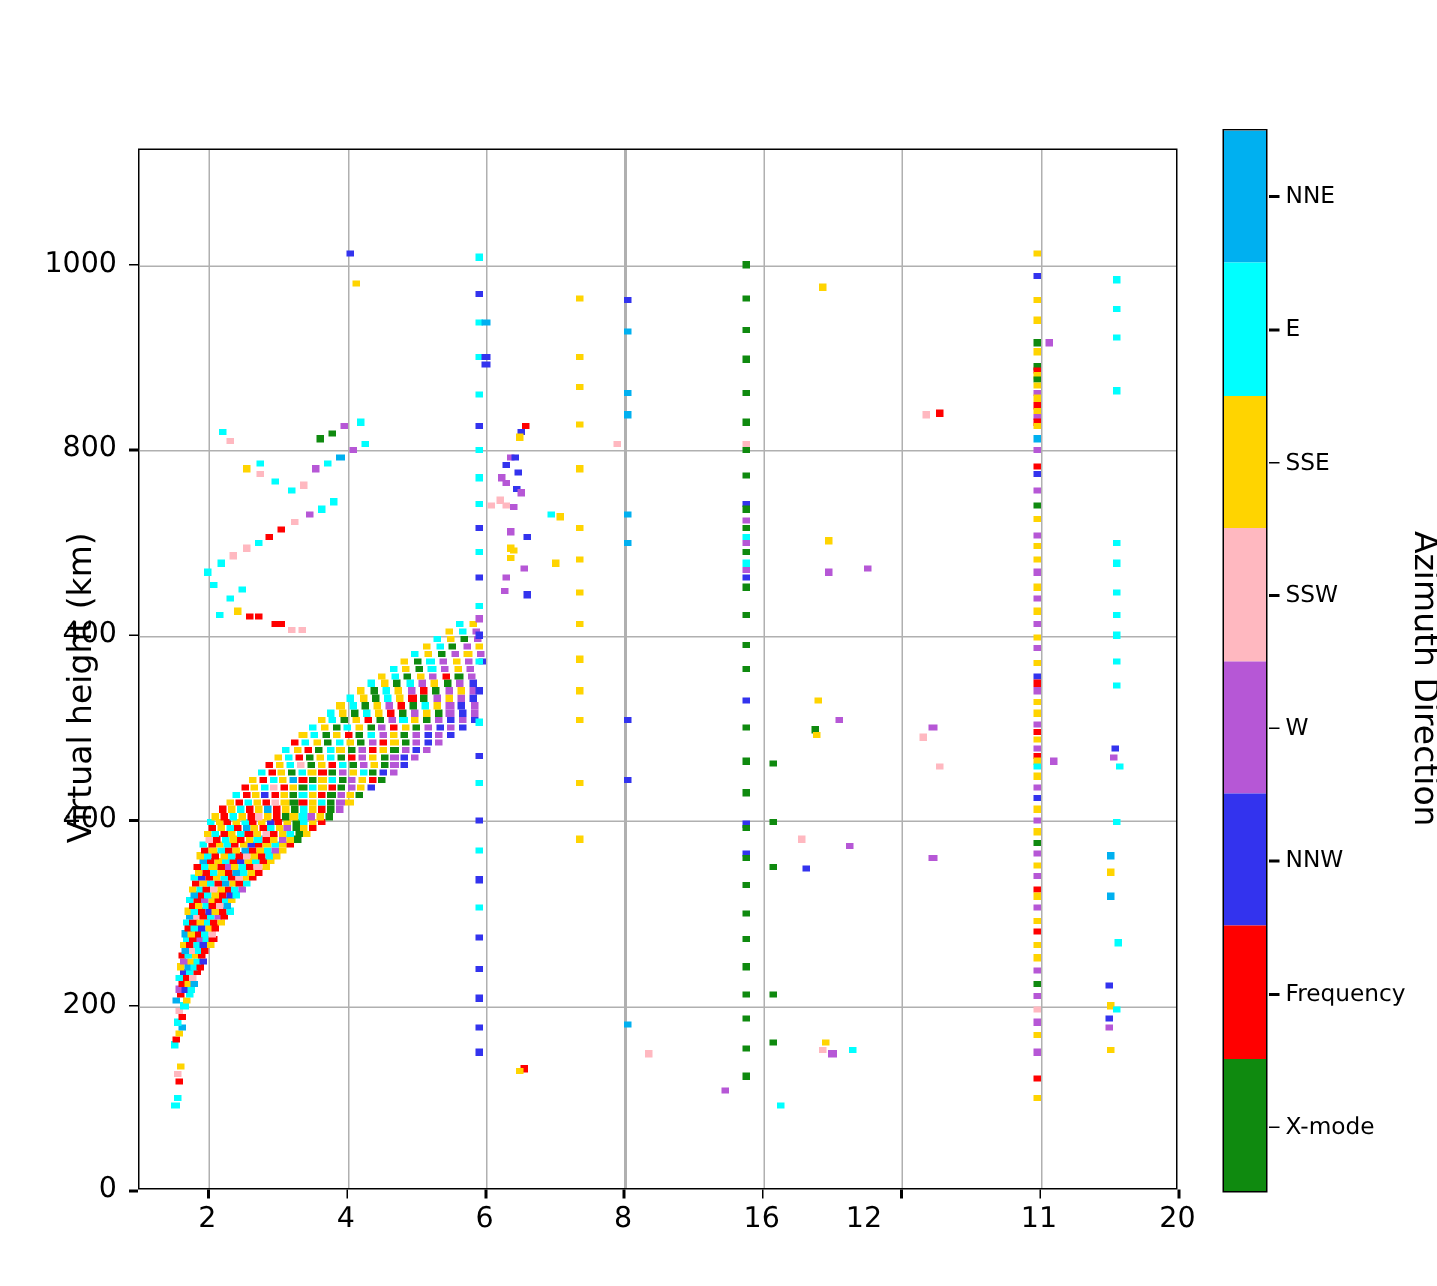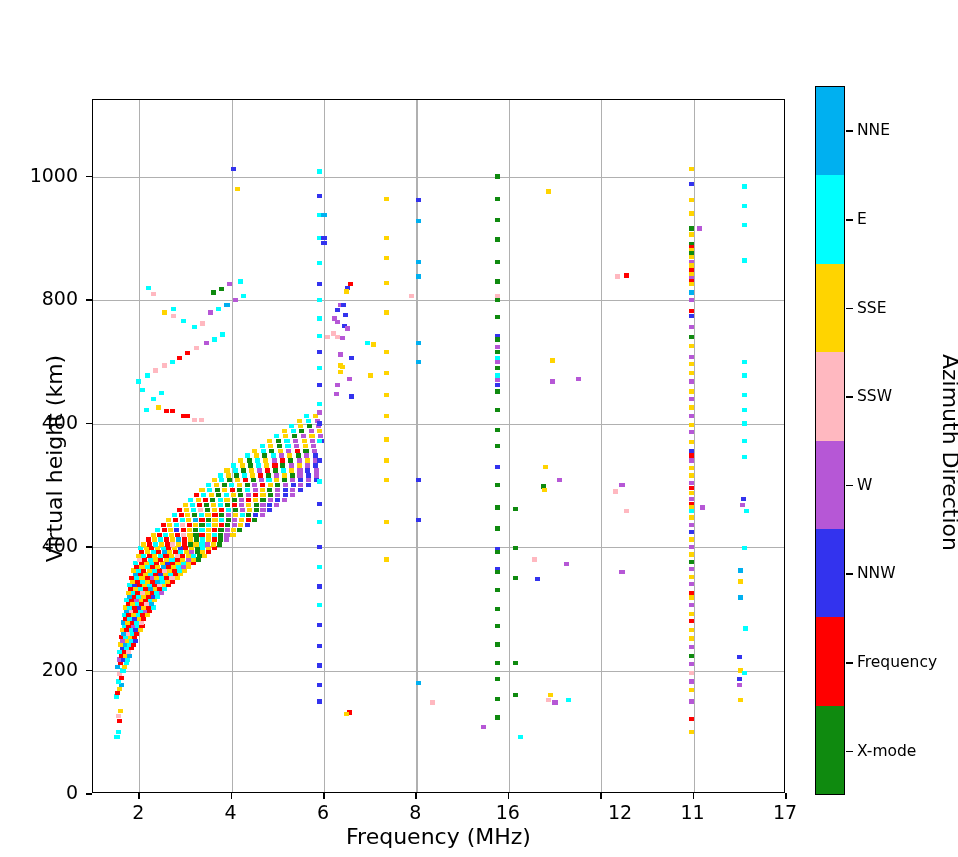--- a/index.html
+++ b/index.html
@@ -915,40 +915,39 @@
       <div class="lbl-x" style="left: 108.2px;">2</div>
       <div class="tick-x" style="left: 230.6px;"></div>
       <div class="lbl-x" style="left: 200.6px;">4</div>
       <div class="tick-x" style="left: 323px;"></div>
       <div class="lbl-x" style="left: 293px;">6</div>
       <div class="tick-x" style="left: 415.4px;"></div>
       <div class="lbl-x" style="left: 385.4px;">8</div>
       <div class="tick-x" style="left: 507.8px;"></div>
       <div class="lbl-x" style="left: 477.8px;">16</div>
       <div class="tick-x" style="left: 600.2px;"></div>
-      <div class="lbl-x" style="left: 590px;">12</div>
+      <div class="lbl-x" style="left: 546px;">12</div>
       <div class="tick-x" style="left: 692.6px;"></div>
       <div class="lbl-x" style="left: 662.6px;">11</div>
       <div class="tick-x" style="left: 785px;"></div>
-      <div class="lbl-x" style="left: 755px;">17</div>
+      <div class="lbl-x" style="left: 755px;">20</div>
       <div class="tick-y" style="top: 793px;"></div>
       <div class="lbl-y" style="top: 781px; left: 18px;">0</div>
       <div class="tick-y" style="top: 669.512px;"></div>
       <div class="lbl-y" style="top: 657.512px; left: 18px;">200</div>
       <div class="tick-y" style="top: 546.025px;"></div>
       <div class="lbl-y" style="top: 534.025px; left: 18px;">400</div>
       <div class="tick-y" style="top: 422.537px;"></div>
       <div class="lbl-y" style="top: 410.537px; left: 18px;">400</div>
       <div class="tick-y" style="top: 299.05px;"></div>
       <div class="lbl-y" style="top: 287.05px; left: 18px;">800</div>
       <div class="tick-y" style="top: 175.562px;"></div>
       <div class="lbl-y" style="top: 163.562px; left: 18px;">1000</div>
     </div>
 
-  <div id="xlabel">Frequency (MHz)</div>
   <div id="ylabel">Virtual height (km)</div>
 
   <div id="cbar">
       <div class="cseg" style="height: 12.5%; background: rgb(0, 176, 240);"></div>
       <div class="cseg" style="height: 12.5%; background: rgb(0, 255, 255);"></div>
       <div class="cseg" style="height: 12.5%; background: rgb(255, 212, 0);"></div>
       <div class="cseg" style="height: 12.5%; background: rgb(255, 184, 192);"></div>
       <div class="cseg" style="height: 12.5%; background: rgb(182, 87, 214);"></div>
       <div class="cseg" style="height: 12.5%; background: rgb(51, 51, 238);"></div>
       <div class="cseg" style="height: 12.5%; background: rgb(255, 0, 0);"></div>

